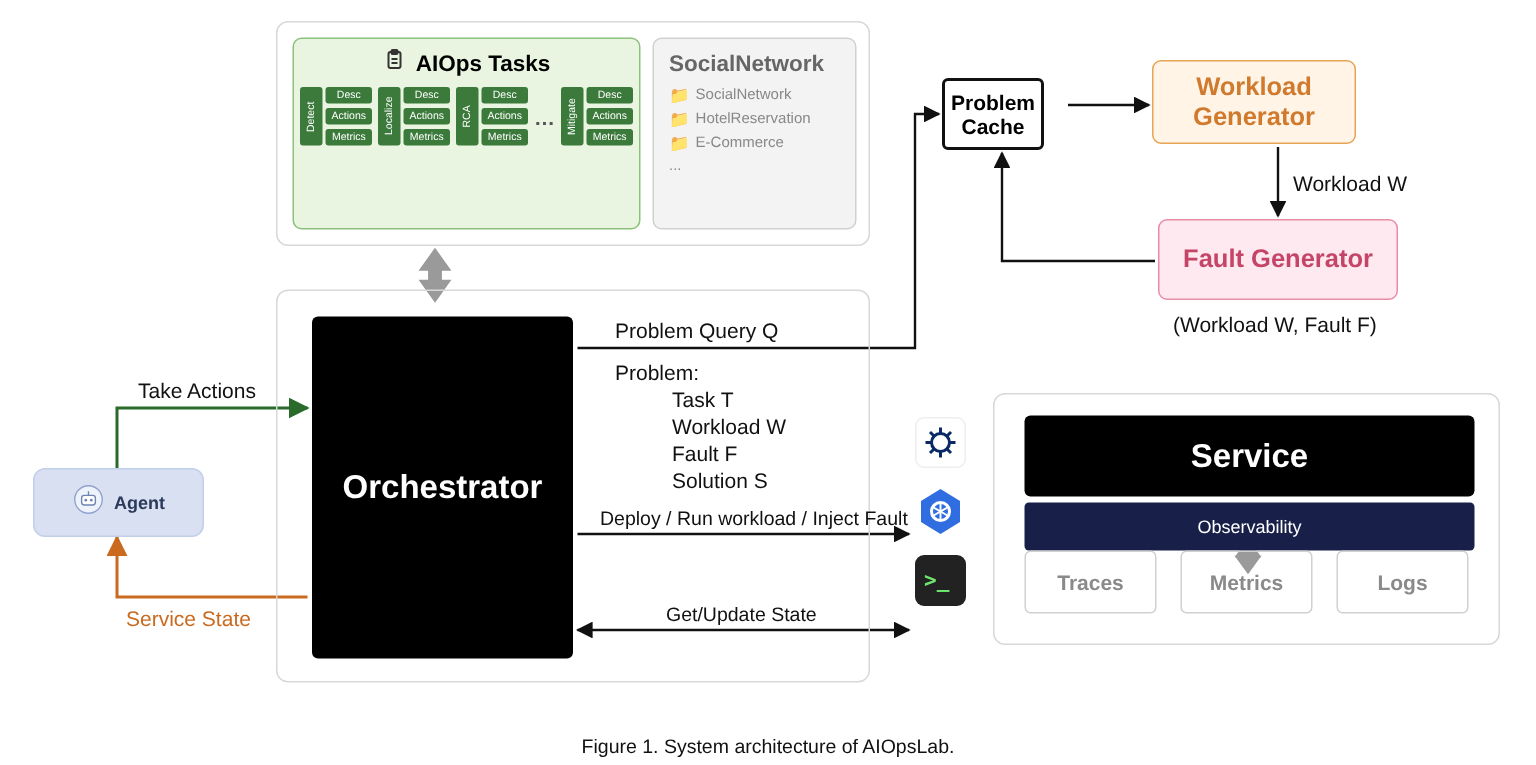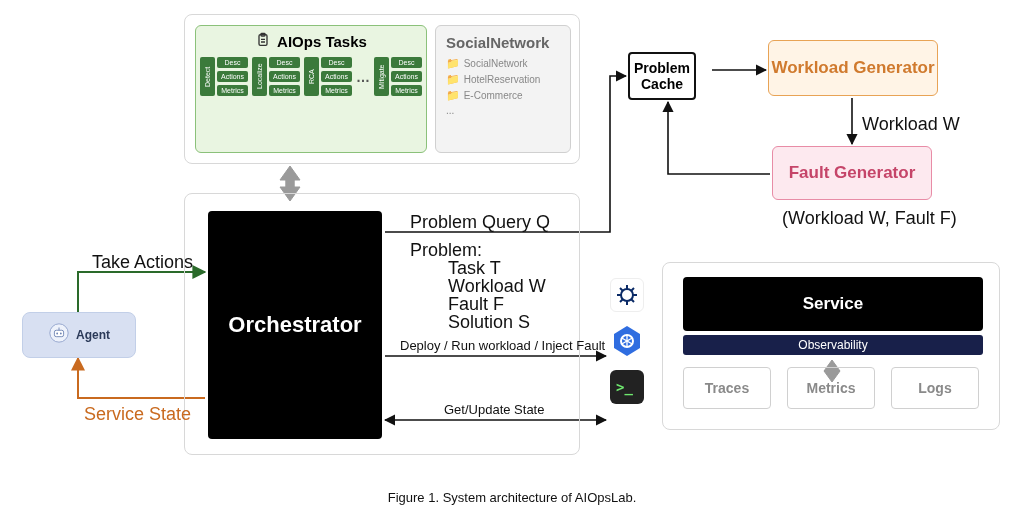--- a/index.html
+++ b/index.html
@@ -49,49 +49,49 @@
 
   
   .agent-box { position:absolute; left:22px; top:312px; width:114px; height:46px;
     background:#d8e0f2; border-radius:8px; display:flex; align-items:center; justify-content:center; gap:6px; border:1px solid #c2cfe8;}
   .agent-label { font-size:12px; font-weight:700; color:#2b3a59;}
 
   
   .cache-box { position:absolute; left:628px; top:52px; width:68px; height:48px;
     border:2px solid #111; border-radius:4px; font-size:14px; font-weight:700;
     display:flex; align-items:center; justify-content:flex-end; text-align:center;}
-  .workgen-box { position:absolute; left:768px; top:40px; width:170px; height:56px;
+  .workgen-box { position:absolute; left:768px; top:40px; width:136px; height:56px;
     background:#fff4e6; border:1.5px solid #e8a355; border-radius:6px;
     display:flex; align-items:center; justify-content:center; text-align:center;}
   .workgen-label { color:#d07a2e; font-size:17px; font-weight:700; line-height:1.2;}
   .faultgen-box { position:absolute; left:772px; top:146px; width:160px; height:54px;
     background:#fde9ef; border:1.5px solid #e88ca6; border-radius:6px;
     display:flex; align-items:center; justify-content:center; text-align:center;}
   .faultgen-label { color:#c54569; font-size:17px; font-weight:700; line-height:1.2;}
 
   
   .svc-outer { left:662px; top:262px; width:338px; height:168px; }
   .svc-box { position:absolute; left:20px; top:14px; width:300px; height:54px; background:#000; border-radius:4px;
     display:flex; align-items:center; justify-content:center;}
-  .svc-label { color:#fff; font-size:17px; font-weight:700;}
-  .obs-bar { position:absolute; left:20px; top:72px; width:300px; height:20px;
+  .svc-label { color:#fff; font-size:22px; font-weight:700;}
+  .obs-bar { position:absolute; left:20px; top:72px; width:300px; height:32px;
     background:#18204a; color:#fff; font-size:12px; display:flex; align-items:center; justify-content:center; border-radius:3px;}
   .telemetry { position:absolute; left:20px; top:104px; display:flex; gap:16px;}
   .tel-box { width:88px; height:42px; border:1.5px solid #d0d0d0; border-radius:4px;
     display:flex; align-items:center; justify-content:center; font-size:14px; color:#8a8a8a; font-weight:600;}
 
   
   .icon-col { position:absolute; left:610px; top:278px; display:flex; flex-direction:column; gap:12px; align-items:center;}
   .helm-icon { width:34px; height:34px; border-radius:6px; background:#fff; display:flex; align-items:center; justify-content:center; border:1px solid #eee;}
   .k8s-icon { width:34px; height:34px; display:flex; align-items:center; justify-content:center;}
   .term-icon { width:34px; height:34px; background:#222; border-radius:6px; color:#6fe86f; font-family:monospace;
     display:flex; align-items:center; padding-left:6px; font-size:14px; font-weight:700;}
 
   
-  .label { position:absolute; font-size:18px; color:#111;}
+  .label { position:absolute; font-size:14px; color:#111;}
   .caption { position:absolute; left:0; right:0; bottom:5px; text-align:center; font-size:13px; color:#111;}
 
   svg.arrows { position:absolute; left:0; top:0; width:1024px; height:510px; pointer-events:none;}
 </style>
 </head>
 <body>
 
 <svg class="arrows" viewBox="0 0 1024 510">
   <defs>
     <marker id="ah" viewBox="0 0 10 10" refX="9" refY="5" markerWidth="7" markerHeight="7" orient="auto-start-reverse">

